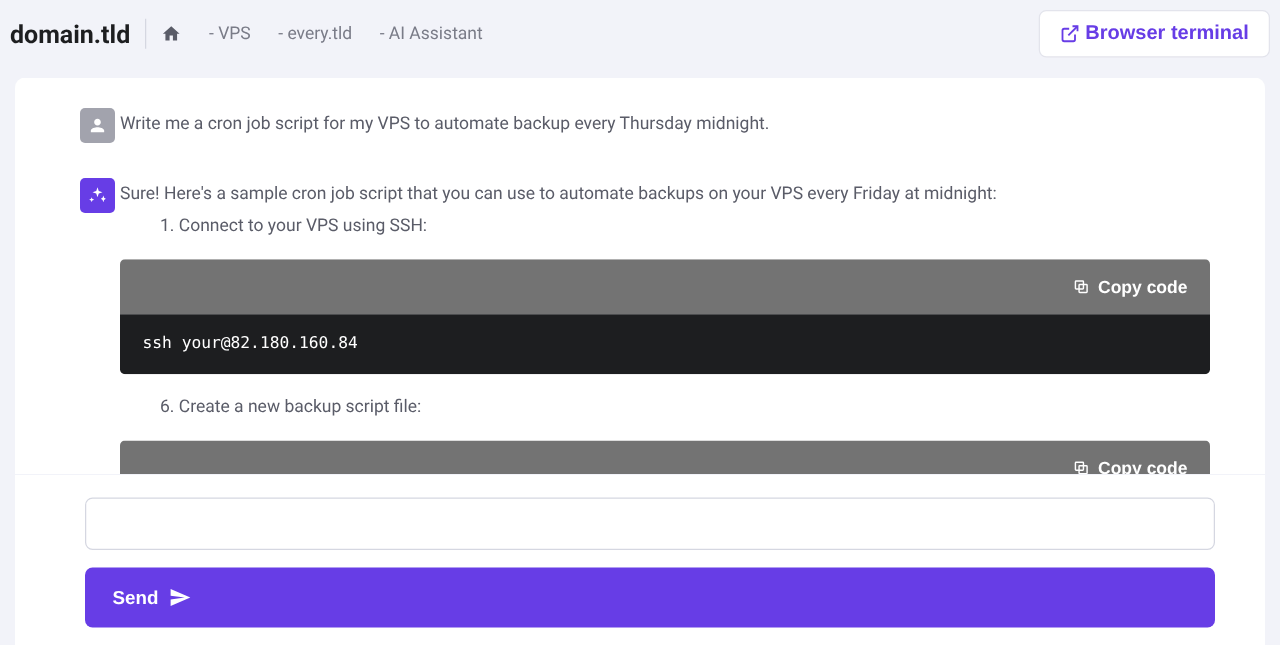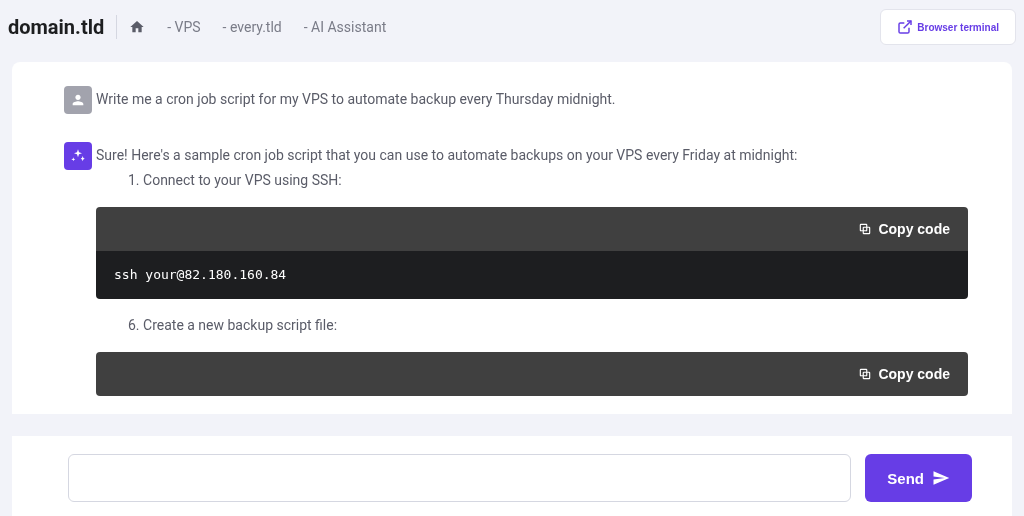--- a/index.html
+++ b/index.html
@@ -47,21 +47,21 @@
     .terminal-btn {
       display: flex;
       align-items: center;
       gap: 4px;
       background: #fff;
       border: 1px solid #e3e4ec;
       border-radius: 6px;
       padding: 9px 16px;
       color: #673de6;
       font-weight: 600;
-      font-size: 10px;
+      font-size: 16px;
       cursor: pointer;
     }
     .chat-container {
       background: #fff;
       margin: 8px 12px 0 12px;
       border-radius: 8px 8px 0 0;
       height: 352px;
       overflow-y: scroll;
       padding: 24px 44px 24px 52px;
       position: relative;
@@ -107,21 +107,21 @@
     .step {
       margin-top: 4px;
       margin-left: 32px;
     }
     .code-block {
       margin-top: 16px;
       border-radius: 4px;
       overflow: hidden;
     }
     .code-header {
-      background: #404040;
+      background: #737373;
       padding: 14px 18px;
       display: flex;
       justify-content: flex-end;
       align-items: center;
     }
     .copy-btn {
       display: flex;
       align-items: center;
       gap: 6px;
       color: #fff;
@@ -148,20 +148,21 @@
       bottom: 0;
       left: 0;
       right: 0;
       background: #fff;
       padding: 18px 40px 14px 56px;
       display: flex;
       gap: 14px;
       align-items: stretch;
       border-top: 1px solid #f2f3f9;
       margin: 0 12px;
+      flex-direction: column;
     }
     .chat-input {
       flex: 1;
       border: 1px solid #d5d7e1;
       border-radius: 6px;
       padding: 12px 14px;
       font-size: 14px;
       height: 48px;
     }
     .send-btn {

